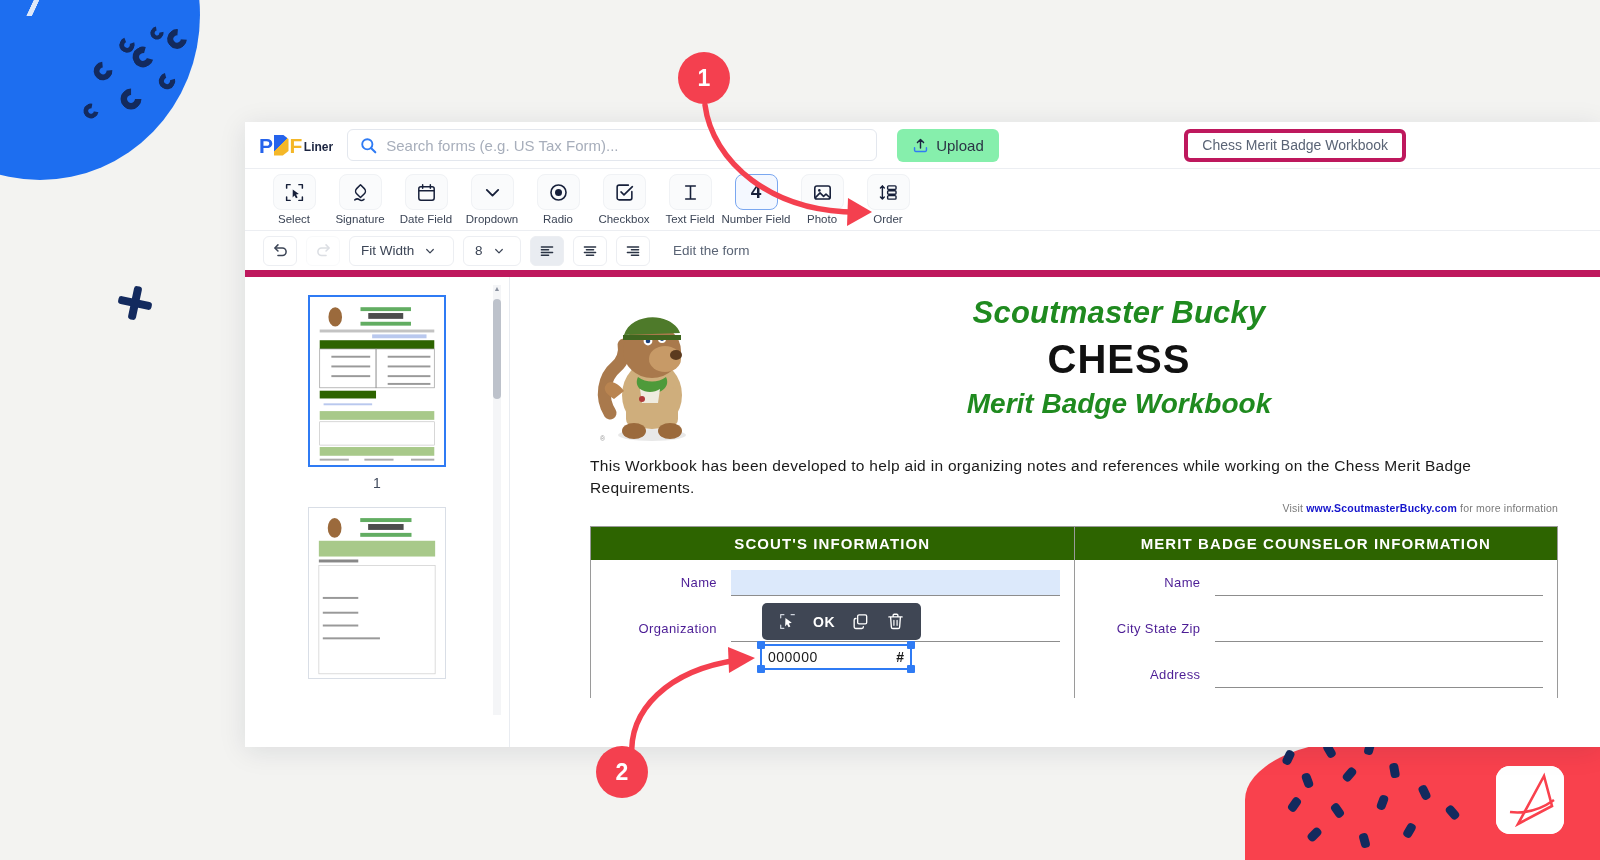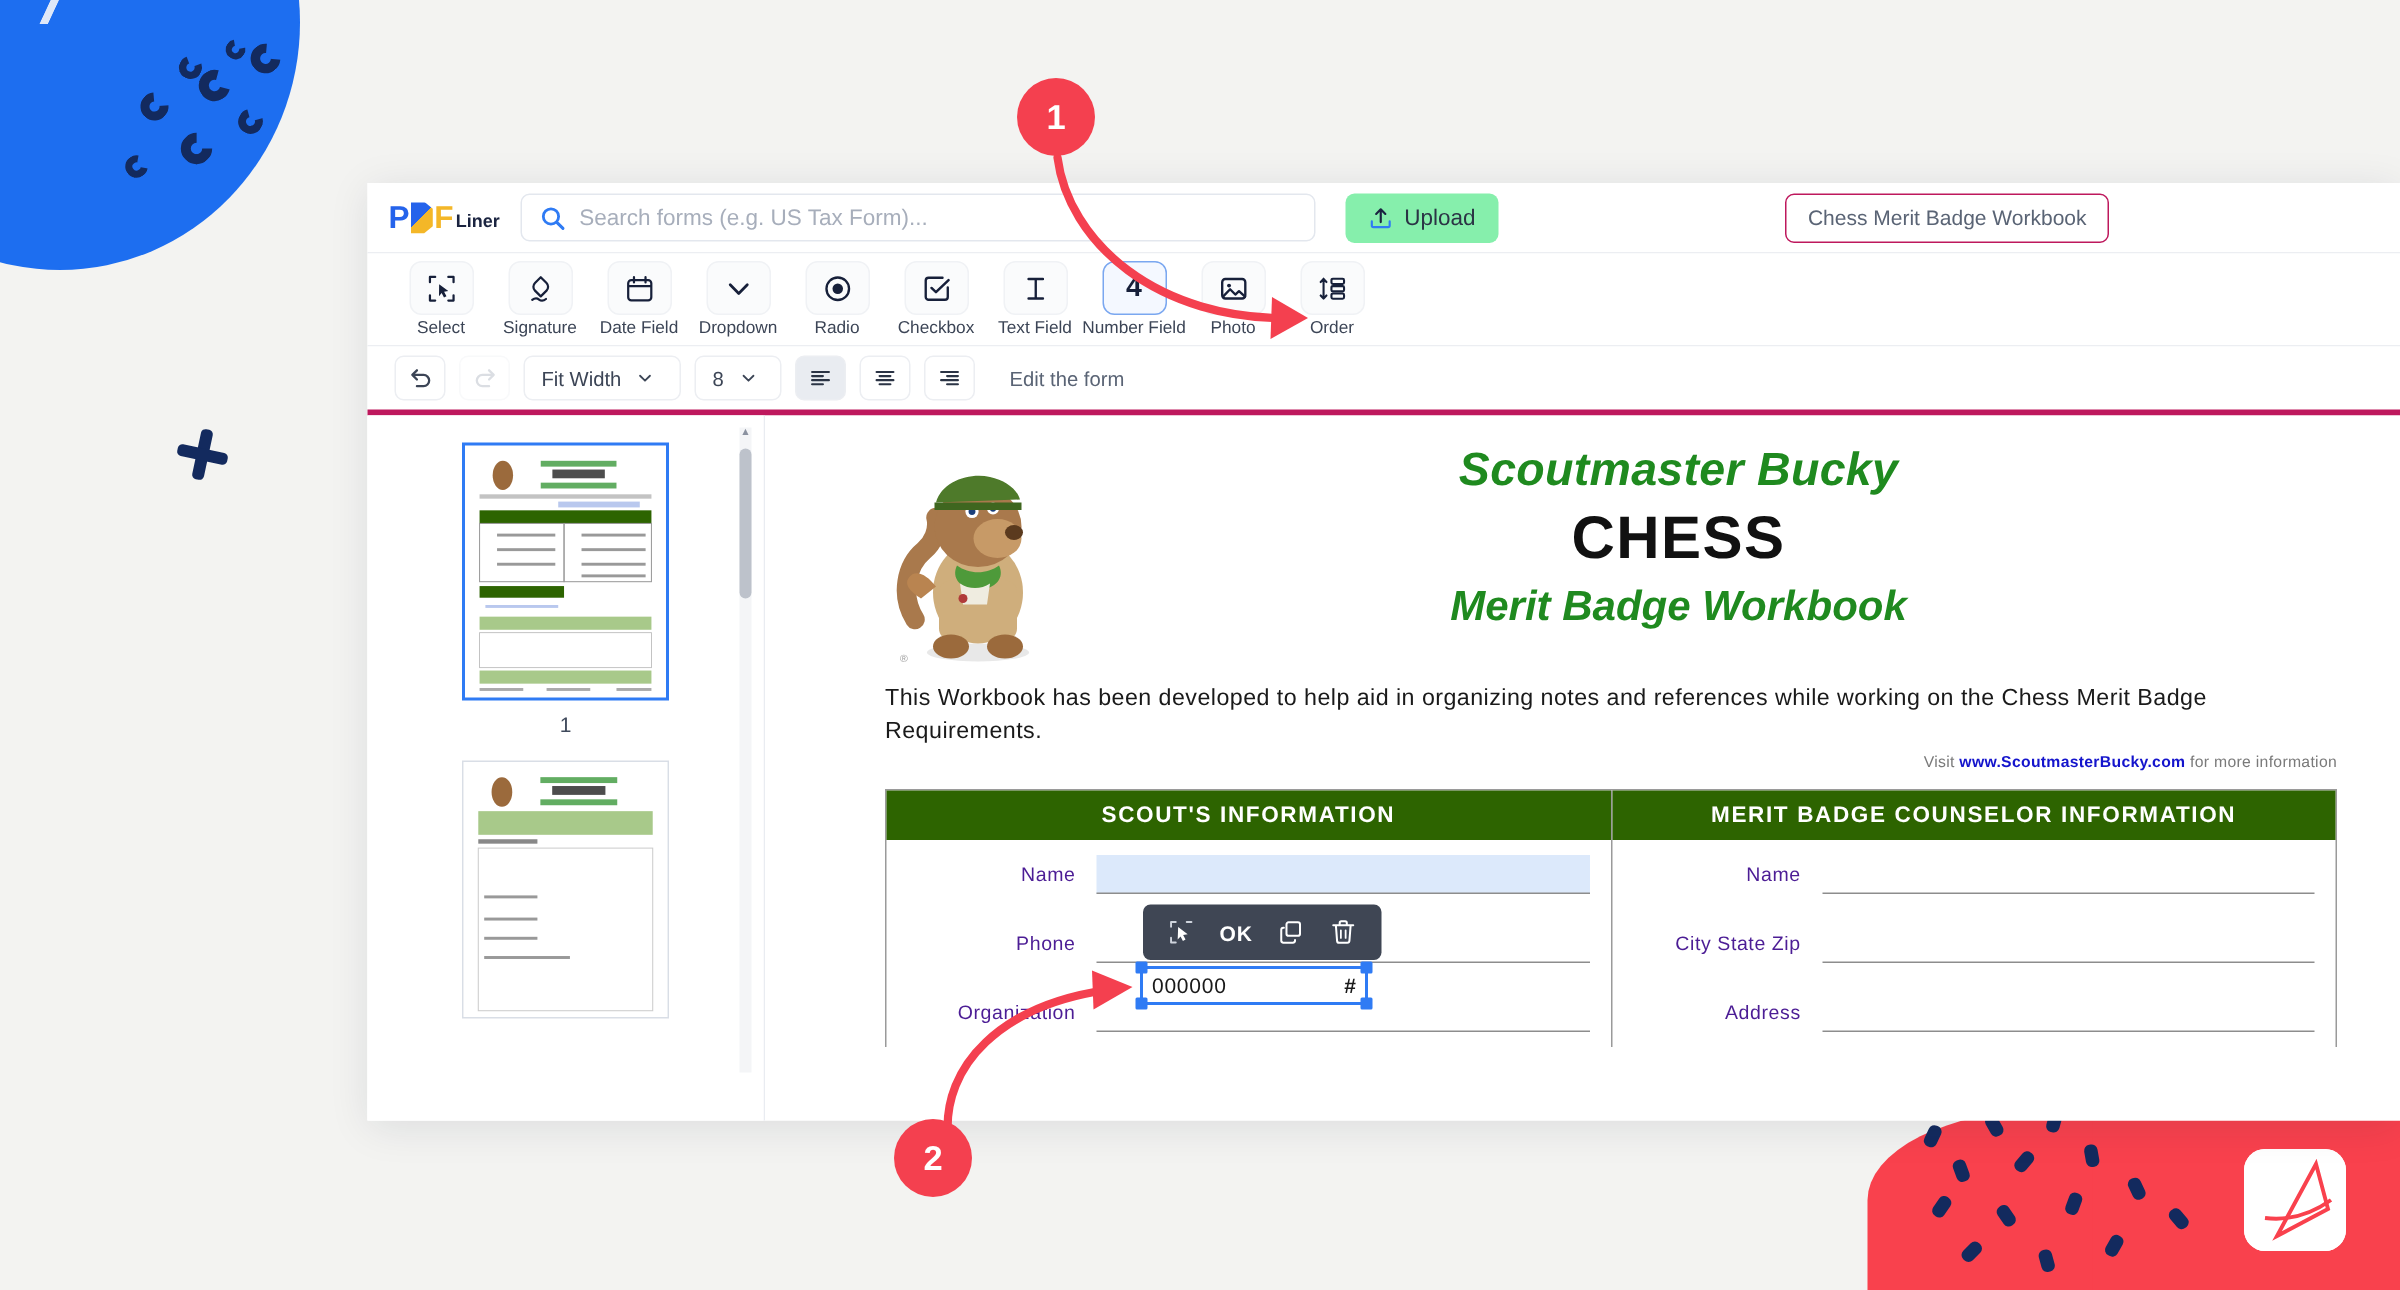--- a/index.html
+++ b/index.html
@@ -81,42 +81,42 @@
     border: 1px solid #e3e7ee; border-radius: 6px; padding: 0 12px; background: #fff;
   }
   .search-box .ph { font-size: 15px; color: #a7aebb; margin-left: 9px; }
   .upload-btn {
     margin-left: 20px; height: 33px; display: flex; align-items: center; gap: 7px;
     background: #86efac; border-radius: 6px; padding: 0 15px;
     font-size: 15px; color: #2b3445; font-weight: 500;
   }
   .doc-title {
     margin-left: auto; height: 33px; display: flex; align-items: center;
-    border: 1px solid #be185d; border-radius: 6px; padding: 0 14px;
+    border: 4px solid #be185d; border-radius: 6px; padding: 0 14px;
     font-size: 14px; color: #5a6475; background: #fff; margin-right: 180px;
   }
 
   
   .tools {
     height: 62px; display: flex; align-items: center; gap: 0px;
     padding: 0 16px; border-bottom: 1px solid #eceef2; background: #fff;
   }
   .tool { width: 66px; display: flex; flex-direction: column; align-items: center; gap: 3px; }
   .tool .box {
     width: 43px; height: 36px; background: #fafbfc; border: 1px solid #f0f2f5;
     border-radius: 8px; display: flex; align-items: center; justify-content: center;
   }
   .tool.active .box { background: #f4f8ff; border: 1.4px solid #7aa7f0; }
   .tool .lbl { font-size: 11.5px; color: #3c4556; white-space: nowrap; }
   .numglyph { font-size: 19px; font-weight: 600; color: #17203a; }
 
   
   .subbar {
     height: 46px; display: flex; align-items: center; gap: 9px;
-    padding: 0 18px; border-bottom: 4px solid #be185d; background: #fff;
+    padding: 0 18px; border-bottom: 7px solid #be185d; background: #fff;
   }
   .sq-btn {
     width: 34px; height: 30px; border: 1px solid #eceef2; border-radius: 6px;
     display: flex; align-items: center; justify-content: center; background: #fff;
   }
   .sq-btn.on { background: #e9ecf1; }
   .sq-btn.disabled { opacity: .35; }
   .sel-btn {
     height: 30px; border: 1px solid #eceef2; border-radius: 6px; background: #fff;
     display: flex; align-items: center; gap: 10px; padding: 0 11px;
@@ -523,24 +523,20 @@
         </div>
 
         <div class="form-table">
           <div class="col left">
             <div class="col-head">SCOUT'S INFORMATION</div>
             <div class="frow">
               <div class="flabel">Name</div>
               <div class="fline filled"></div>
             </div>
             <div class="frow">
-              <div class="flabel">Phone</div>
-              <div class="fline"></div>
-            </div>
-            <div class="frow">
               <div class="flabel">Organization</div>
               <div class="fline"></div>
             </div>
           </div>
           <div class="col">
             <div class="col-head">MERIT BADGE COUNSELOR INFORMATION</div>
             <div class="frow">
               <div class="flabel">Name</div>
               <div class="fline"></div>
             </div>

